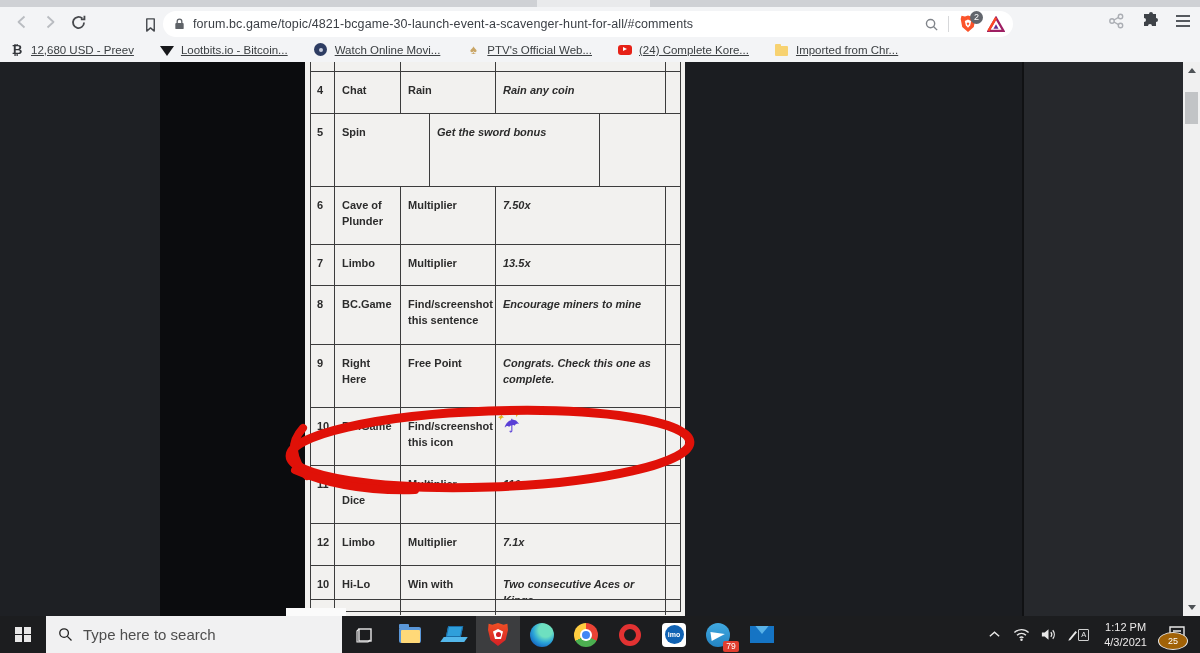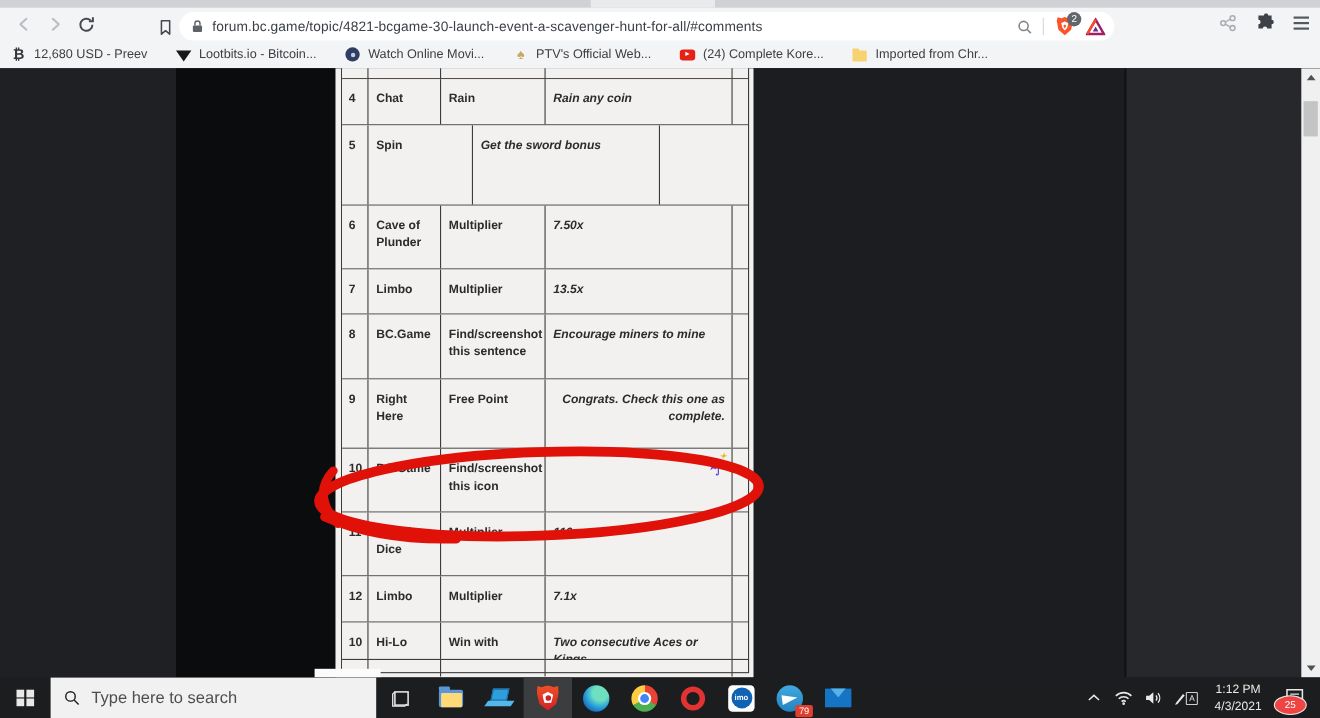--- a/index.html
+++ b/index.html
@@ -24,21 +24,21 @@
   .shield-wrap { position:relative; width:20px; height:20px; }
   .shield-badge { position:absolute; right:-5px; top:-3px; min-width:13px; height:13px; border-radius:7px; background:#62666d;
                   color:#fff; font-size:9px; line-height:13px; text-align:center; padding:0 2px; }
   .chrome-right { position:absolute; right:10px; top:5px; display:flex; align-items:center; gap:16px; }
   .hamburger { display:flex; flex-direction:column; gap:3px; }
   .hamburger i { display:block; width:14px; height:2px; background:#55595f; }
 
   .bookmarks-bar { position:absolute; left:0; top:37px; width:1200px; height:25px; background:#f3f4f6;
                    display:flex; align-items:center; padding-left:10px; }
   .bm-item { display:flex; align-items:center; gap:7px; margin-right:26px; }
-  .bm-item .bm-label { font-size:11.5px; color:#3c4043; white-space:nowrap; }
+  .bm-item .bm-label { font-size:11.5px; color:#3c4043; white-space:nowrap;text-decoration:underline; }
   .fav { width:14px; height:14px; display:flex; align-items:center; justify-content:center; flex:0 0 auto; }
   .fav-preev { font-size:13px; font-weight:700; color:#33363b; line-height:14px; }
   .fav-gem { width:0; height:0; border-left:7px solid transparent; border-right:7px solid transparent; border-top:10px solid #17181b; margin-top:3px; }
   .fav-reel { width:13px; height:13px; border-radius:50%; background:#2e3d63; position:relative; }
   .fav-reel::before { content:""; position:absolute; left:4.5px; top:4.5px; width:4px; height:4px; border-radius:50%; background:#c7cddd; }
   .fav-spade { font-size:13px; color:#c9a566; line-height:14px; }
   .fav-yt { width:14px; height:10px; background:#e62117; border-radius:3px; position:relative; }
   .fav-yt::before { content:""; position:absolute; left:5px; top:2.5px; width:0; height:0; border-left:4px solid #fff; border-top:2.5px solid transparent; border-bottom:2.5px solid transparent; }
   .fav-folder { width:13px; height:10px; background:#f7d271; border-radius:1px; position:relative; margin-top:2px; }
   .fav-folder::before { content:""; position:absolute; left:0; top:-2px; width:6px; height:3px; background:#f7d271; border-radius:1px 1px 0 0; }
@@ -66,21 +66,21 @@
   .t-row.r4  { height:42px; }
   .t-row.r5  { height:73px; }
   .t-row.r6  { height:58px; }
   .t-row.r7  { height:41px; }
   .t-row.r8  { height:59px; }
   .t-row.r9  { height:63px; }
   .t-row.r10 { height:58px; }
   .t-row.r11 { height:58px; }
   .t-row.r12 { height:42px; }
   .t-row.r13 { height:34px; }
-  .t-row.center-detail .c-detail { text-align:right; }
+  .t-row.center-detail .c-detail { text-align:left; }
   .umbrella-wrap { position:relative; display:inline-block; margin-top:-4px; }
   .umbrella-glyph { font-size:17px; color:#5a3fd6; display:inline-block; transform:rotate(-14deg); }
   .sparkle { position:absolute; font-size:8px; color:#e4b71e; }
   .sparkle.s1 { left:-6px; top:-3px; }
   .sparkle.s2 { left:10px; top:-6px; }
 
   .annotation-svg { position:absolute; left:-40px; top:338px; width:440px; height:105px; pointer-events:none; }
 
   
   .page-scrollbar { position:absolute; left:1183px; top:0; width:17px; height:554px; background:#f0f0f0; }
@@ -125,21 +125,21 @@
   .ico-telegram::before { content:""; position:absolute; left:5px; top:8px; width:0; height:0; border-left:14px solid #fff; border-top:4px solid transparent; border-bottom:5px solid transparent; transform:rotate(-8deg); }
   .app-badge { position:absolute; right:1px; bottom:1px; background:#e03e2f; color:#fff; font-size:8.5px; line-height:11px; min-width:16px; text-align:center; border-radius:2px; padding:0 1px; }
   .ico-mail { width:24px; height:17px; background:#1574c4; position:relative; overflow:hidden; }
   .ico-mail::before { content:""; position:absolute; left:-2px; top:-9px; width:28px; height:17px; background:#58b2e8; transform:rotate(0deg); clip-path:polygon(0 0,100% 0,50% 100%); }
 
   .tray { margin-left:auto; display:flex; align-items:center; gap:7px; padding-right:6px; }
   .tray-ico { display:flex; align-items:center; justify-content:center; width:20px; height:30px; }
   .ime-box { border:1px solid #cfcfcf; color:#e6e6e6; font-size:7.5px; padding:0 2px; line-height:10px; border-radius:1px; }
   .clock { text-align:center; color:#eceaea; font-size:11px; line-height:1.35; padding:0 6px; white-space:nowrap; }
   .notif-wrap { position:relative; width:34px; height:30px; display:flex; align-items:center; justify-content:center; }
-  .notif-badge { position:absolute; left:-2px; bottom:0px; width:30px; height:18px; border-radius:50%; background:#ef4444; border:1.5px solid #e8e8e8; color:#fff; font-size:9px; display:flex; align-items:center; justify-content:center; }
+  .notif-badge { position:absolute; left:-2px; bottom:0px; width:30px; height:18px; border-radius:50%; background:#a16207; border:1.5px solid #e8e8e8; color:#fff; font-size:9px; display:flex; align-items:center; justify-content:center; }
 </style>
 </head>
 <body>
 
 <div class="chrome">
   <div class="top-strip">
       <div class="tab-hint"></div>
     </div>
 
   <div class="toolbar" style="padding-left:8px;">

